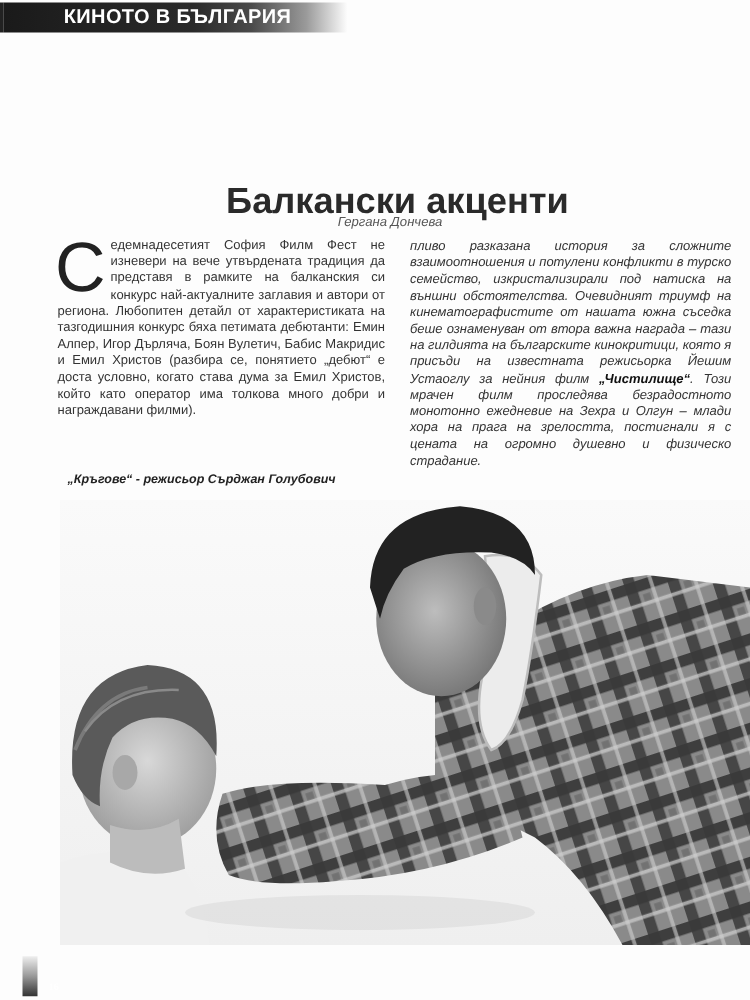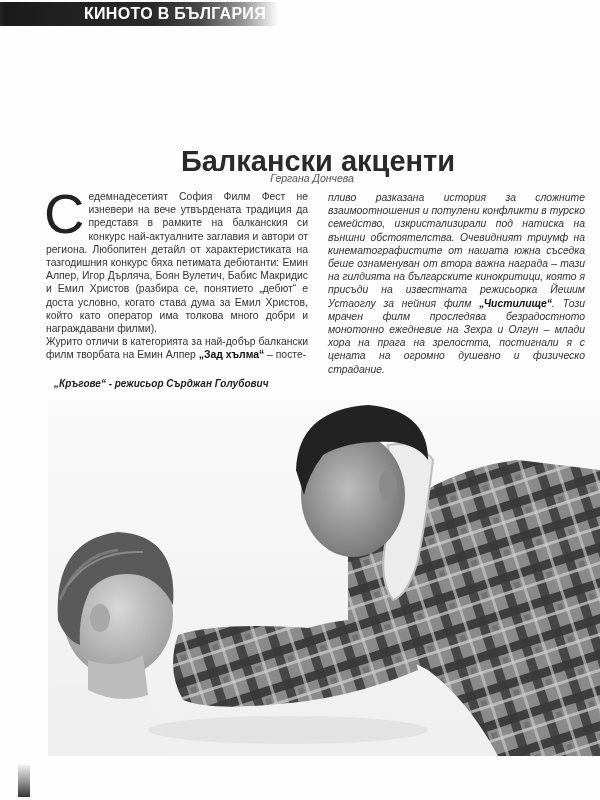--- a/index.html
+++ b/index.html
@@ -10,21 +10,20 @@
     }
     .section-banner {
       position: absolute; left: 0; top: 2px; width: 275px; height: 24px;
       background: linear-gradient(90deg, #1a1a1a 0%, #2a2a2a 55%, #4a4a4a 72%, #9a9a9a 88%, rgba(240,240,240,0) 100%);
       border-left: 3px solid #222;
     }
     .section-banner-text {
       position: absolute; left: 48px; top: 3px;
       color: #fff; font-weight: bold; font-size: 16px; letter-spacing: 0.3px;
       font-family: "Liberation Sans", sans-serif;
-      margin-left: 33px;
     }
     .title {
       position: absolute; left: 0; width: 600px; top: 145px; text-align: center;
       font-size: 29px; font-weight: bold; color: #2a2a2a;
       font-family: "Liberation Sans", sans-serif; padding-left: 36px; box-sizing: border-box;
     }
     .author {
       position: absolute; left: 0; width: 600px; top: 172px; text-align: center;
       font-size: 10.5px; font-style: italic; color: #555; padding-left: 24px; box-sizing: border-box;
     }
@@ -63,21 +62,20 @@
 
 <div class="section-banner">
   <span class="section-banner-text">КИНОТО В БЪЛГАРИЯ</span>
 </div>
 
 <div class="title">Балкански акценти</div>
 <div class="author">Гергана Дончева</div>
 
 <div class="col col-left">
   <p><span class="dropcap">С</span><span>едемнадесетият София Филм Фест не изневери на вече утвърдената традиция да представя в рамките на балканския си конкурс най-актуалните заглавия и автори от региона. Любопитен детайл от характеристиката на тазгодишния конкурс бяха петимата дебютанти: Емин Алпер, Игор Дърляча, Боян Вулетич, Бабис Макридис и Емил Христов (разбира се, понятието „дебют“ е доста условно, когато става дума за Емил Христов, който като оператор има толкова много добри и награждавани филми).</span></p>
-  <p><span>Журито отличи в категорията за най-добър балкански филм творбата на Емин Алпер </span><b>„Зад хълма“</b><span> – посте-</span></p>
 </div>
 
 <div class="col col-right">
   <p><span>пливо разказана история за сложните взаимоотношения и потулени конфликти в турско семейство, изкристализирали под натиска на външни обстоятелства. Очевидният триумф на кинематографистите от нашата южна съседка беше ознаменуван от втора важна награда – тази на гилдията на българските кинокритици, която я присъди на известната режисьорка Йешим Устаоглу за нейния филм </span><b>„Чистилище“</b><span>. Този мрачен филм проследява безрадостното монотонно ежедневие на Зехра и Олгун – млади хора на прага на зрелостта, постигнали я с цената на огромно душевно и физическо страдание.</span></p>
 </div>
 
 <div class="caption">„Кръгове“ - режисьор Сърджан Голубович</div>
 
 <div class="photo">
   <svg width="552" height="356" viewBox="0 0 552 356" xmlns="http://www.w3.org/2000/svg">

